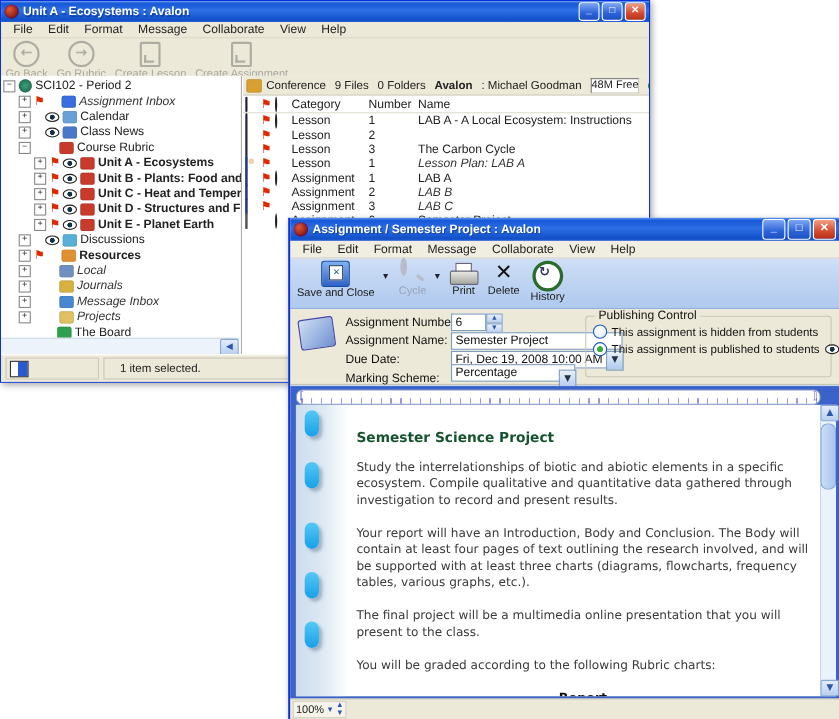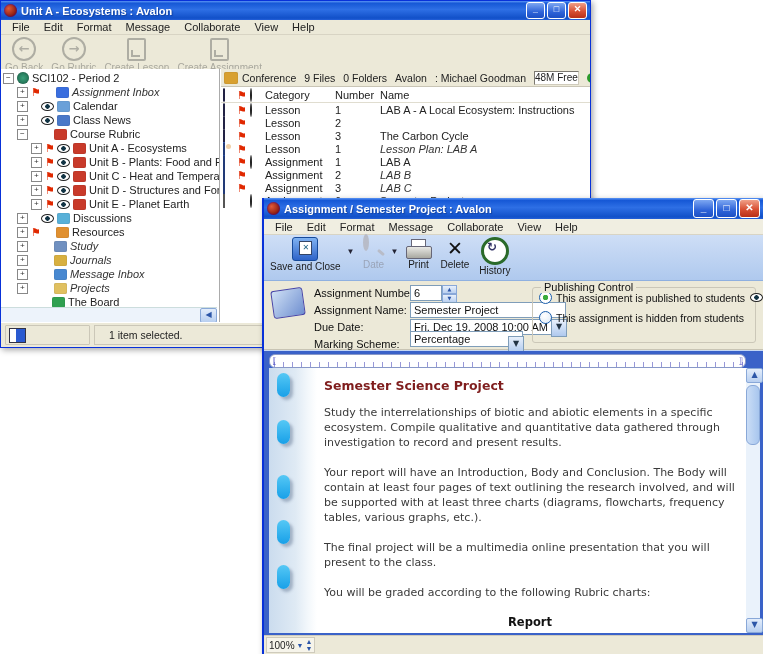--- a/index.html
+++ b/index.html
@@ -98,29 +98,29 @@
   .combo .cdd{margin-left:auto;width:13px;height:13px;background:linear-gradient(180deg,#E8F0FB,#AFC9EE);border-left:1px solid #7F9DB9;color:#234;font:8px/13px "DejaVu Sans",sans-serif;text-align:center;}
   .swatch{width:13px;height:11px;background:#2E8B2E;border:1px solid #333;}
   .frame{position:absolute;left:0;top:153px;right:0;bottom:18px;background:#3A62C8;padding:3px 3px 3px 5px;}
   .ruler{height:12px;background:#fff;border:1px solid #8898C8;border-radius:6px;margin-bottom:2px;margin-right:14px;position:relative;overflow:hidden;
     background-image:repeating-linear-gradient(90deg,transparent 0 4px,#9898D8 4px 5px,transparent 5px 9px);background-size:auto 5px;background-repeat:repeat-x;background-position:0 bottom;}
   .ruler .rmark{position:absolute;top:1px;color:#5555C8;font:9px/10px "DejaVu Sans",sans-serif;}
   .docwrap{position:absolute;left:5px;top:17px;right:17px;bottom:3px;background:#fff;overflow:hidden;}
   .marginband{position:absolute;left:0;top:0;bottom:0;width:48px;background:linear-gradient(90deg,#CBDCEE 0%,#DFEAF4 55%,#F2F7FB 80%,rgba(255,255,255,0) 100%);}
   .pill{position:absolute;left:8px;width:13px;height:24px;border-radius:7px;background:linear-gradient(180deg,#55C8F5,#18A0E8);box-shadow:3px 3px 3px rgba(90,110,140,.45);}
   .doccontent{position:absolute;left:55px;top:6px;right:10px;font:11px/15px "DejaVu Sans",sans-serif;color:#3a3a3a;}
-  .docheading{color:#7f1d1d;font:bold 12.5px "DejaVu Sans",sans-serif;margin:4px 0 12px;}
+  .docheading{color:#14532d;font:bold 12.5px "DejaVu Sans",sans-serif;margin:16px 0 12px;}
   .docp{margin:0 0 15px;}
   .reportlbl{font:bold 11.5px "DejaVu Sans",sans-serif;color:#111;margin:4px 0 14px;text-align:center;}
   .vscroll{position:absolute;right:3px;top:17px;bottom:3px;width:14px;background:#EAF2FB;display:flex;flex-direction:column;}
   .vscroll .thumb{margin:2px 0;height:58px;background:linear-gradient(90deg,#CADDF6,#A8C6EE);border:1px solid #89A8D8;border-radius:6px;}
   .botbar{position:absolute;left:0;bottom:0;right:0;height:18px;background:#ECE9D8;border-top:1px solid #cfcbbc;display:flex;align-items:center;font:10px "Liberation Sans",sans-serif;color:#222;}
   .zoombox{display:flex;align-items:center;background:#F6F4EA;border:1px solid #cfcbbc;height:14px;margin-left:2px;padding:0 2px;gap:2px;}
   .zdd{color:#2C56A8;font-size:7px;}
-  .bold{font-weight:normal;} .ital{font-style:italic;color:#333;}
+  .bold{font-weight:bold;} .ital{font-style:italic;color:#333;}
 </style>
 </head>
 <body>
 
 <div id="stage">
 
   <div id="w1" class="win">
     <div class="titlebar">
       <span class="ticon"></span>
       <span class="ttext">Unit A - Ecosystems : Avalon</span>
@@ -250,21 +250,21 @@
               <span class="eyeblank"></span>
               <span class="nicon" style="background: rgb(224, 144, 48);"></span>
               <span class="bold">Resources</span>
             </div>
             <div class="trow">
               <span class="sp" style="width: 14px;"></span>
               <span class="expander">+</span>
               <span class="flagblank"></span>
               <span class="eyeblank"></span>
               <span class="nicon" style="background: rgb(112, 144, 192);"></span>
-              <span class="ital">Study</span>
+              <span class="ital">Local</span>
             </div>
             <div class="trow">
               <span class="sp" style="width: 14px;"></span>
               <span class="expander">+</span>
               <span class="flagblank"></span>
               <span class="eyeblank"></span>
               <span class="nicon" style="background: rgb(216, 176, 64);"></span>
               <span class="ital">Journals</span>
             </div>
             <div class="trow">
@@ -411,21 +411,21 @@
         <span class="menu-item">Help</span>
       </div>
     <div class="tb2" id="w2tools">
         <div class="tbtn2">
           <span class="saveic"></span>
           <span>Save and Close</span>
         </div>
         <span class="dd">▼</span>
         <div class="tbtn2 disabled">
           <span class="findic"><span class="lens"></span><span class="hand"></span></span>
-          <span>Date</span>
+          <span>Cycle</span>
         </div>
         <span class="dd">▼</span>
         <div class="tbtn2">
           <span class="printic">
             <span class="paper"></span>
             <span class="body"></span>
           </span>
           <span>Print</span>
         </div>
         <div class="tbtn2">
@@ -451,28 +451,28 @@
           <span>▼</span>
         </span>
       <span class="ffield" style="left:146px;top:21px;width:148px">Semester Project</span>
       <span class="ffield" style="left:146px;top:38px;width:148px">Fri, Dec 19, 2008 10:00 AM</span>
       <span class="ddbtn" style="left:287px;top:38px">▼</span>
       <span class="ffield" style="left:146px;top:50px;width:105px">Percentage</span>
       <span class="ddbtn" style="left:244px;top:55px">▼</span>
 
       <div class="groupbox">
         <span class="gtitle">Publishing Control</span>
+        <div class="ropt" style="margin-top:7px">
+          <span class="radio"></span>
+          <span>This assignment is hidden from students</span>
+        </div>
         <div class="ropt">
           <span class="radio sel"></span>
           <span>This assignment is published to students</span>
           <span class="eye" style="margin-left:5px"></span>
-        </div>
-        <div class="ropt" style="margin-top:7px">
-          <span class="radio"></span>
-          <span>This assignment is hidden from students</span>
         </div>
       </div>
     </div>
 
     <div class="edrow1" id="edrow1">
         <span class="edico">↺</span>
         <span class="edico">↻</span>
         <span class="edsep"></span>
         <span class="edico">¶</span>
         <span class="edico">B</span>

